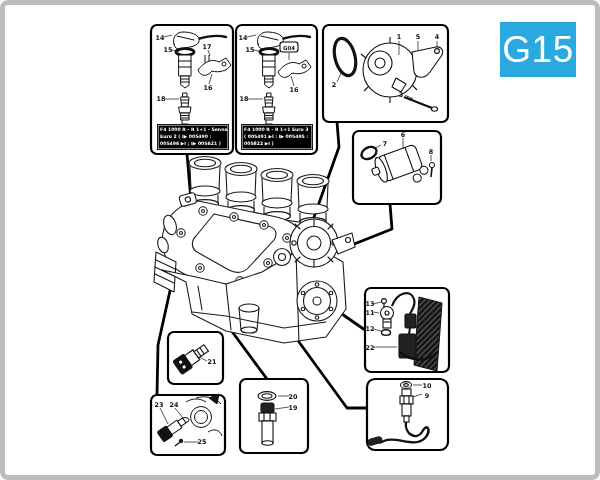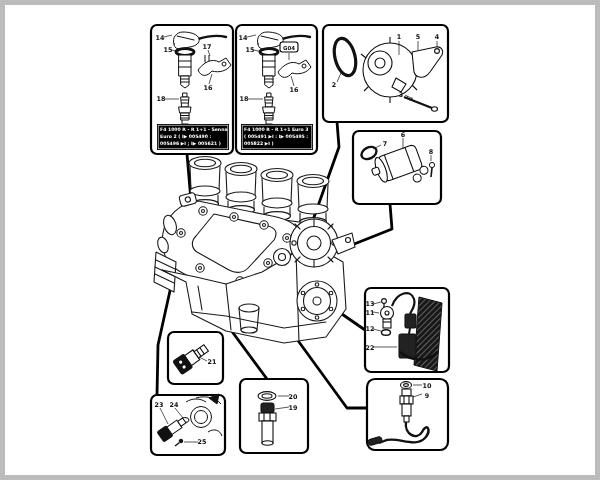--- a/index.html
+++ b/index.html
@@ -1,17 +1,17 @@
 <!DOCTYPE html>
 <html><head>
 <meta charset="utf-8">
 <style>
   html,body{margin:0;padding:0;background:#ffffff;}
   .stage{position:relative;width:600px;height:480px;box-sizing:border-box;
-         background:#ffffff;border:5px solid #bcbcbc;border-radius:0;overflow:hidden;
+         background:#ffffff;border:5px solid #bcbcbc;border-radius:8px;overflow:hidden;
          font-family:"DejaVu Sans",sans-serif;text-align:right;}
   .stage svg{position:absolute;left:0;top:0;}
   .badge{position:absolute;left:495px;top:17px;width:76px;height:55px;
          background:#29a9e0;color:#ffffff;display:flex;align-items:center;justify-content:center;
          font-family:"Liberation Sans",sans-serif;font-size:37px;font-weight:500;letter-spacing:.5px;}
   text{fill:#111;}
   .num{font-size:6.4px;font-weight:bold;}
   .plate-txt{font-size:4.6px;fill:#ffffff;font-weight:bold;}
   .tag-txt{font-size:5.4px;font-weight:bold;text-anchor:middle;}
 </style>
@@ -389,14 +389,15 @@
             <line x1="204" y1="355" x2="204" y2="363"></line>
       </g>
     </g>
     <g stroke="#111" stroke-width="0.7">
           <path d="M207,361 L199,357" fill="none"></path>
         </g>
     <text class="num" x="212" y="364" text-anchor="middle">21</text>
   </g>
 </svg>
 
+<div class="badge">G15</div>
 
 </div>
 
 </body></html>

